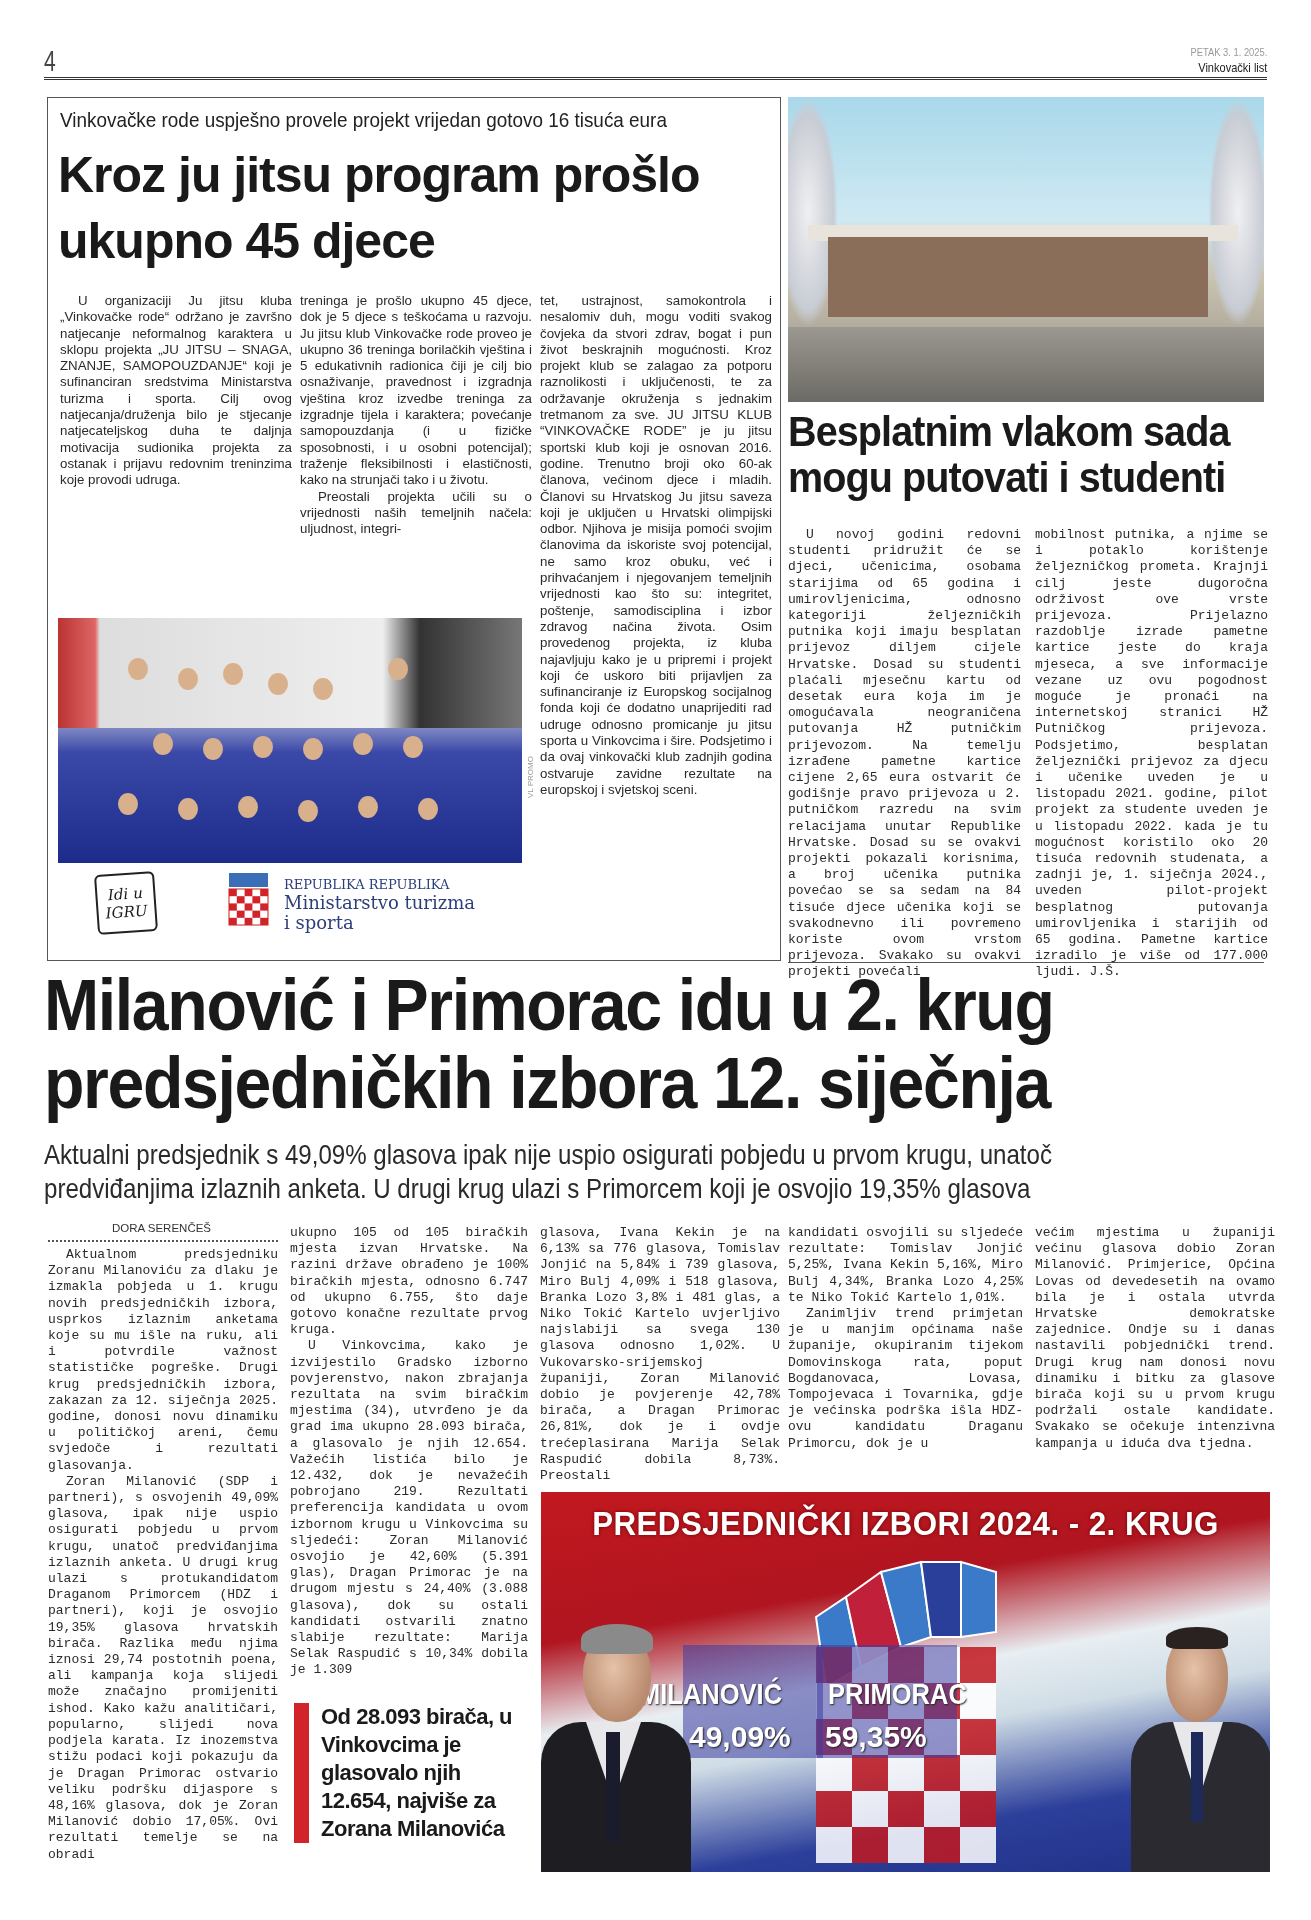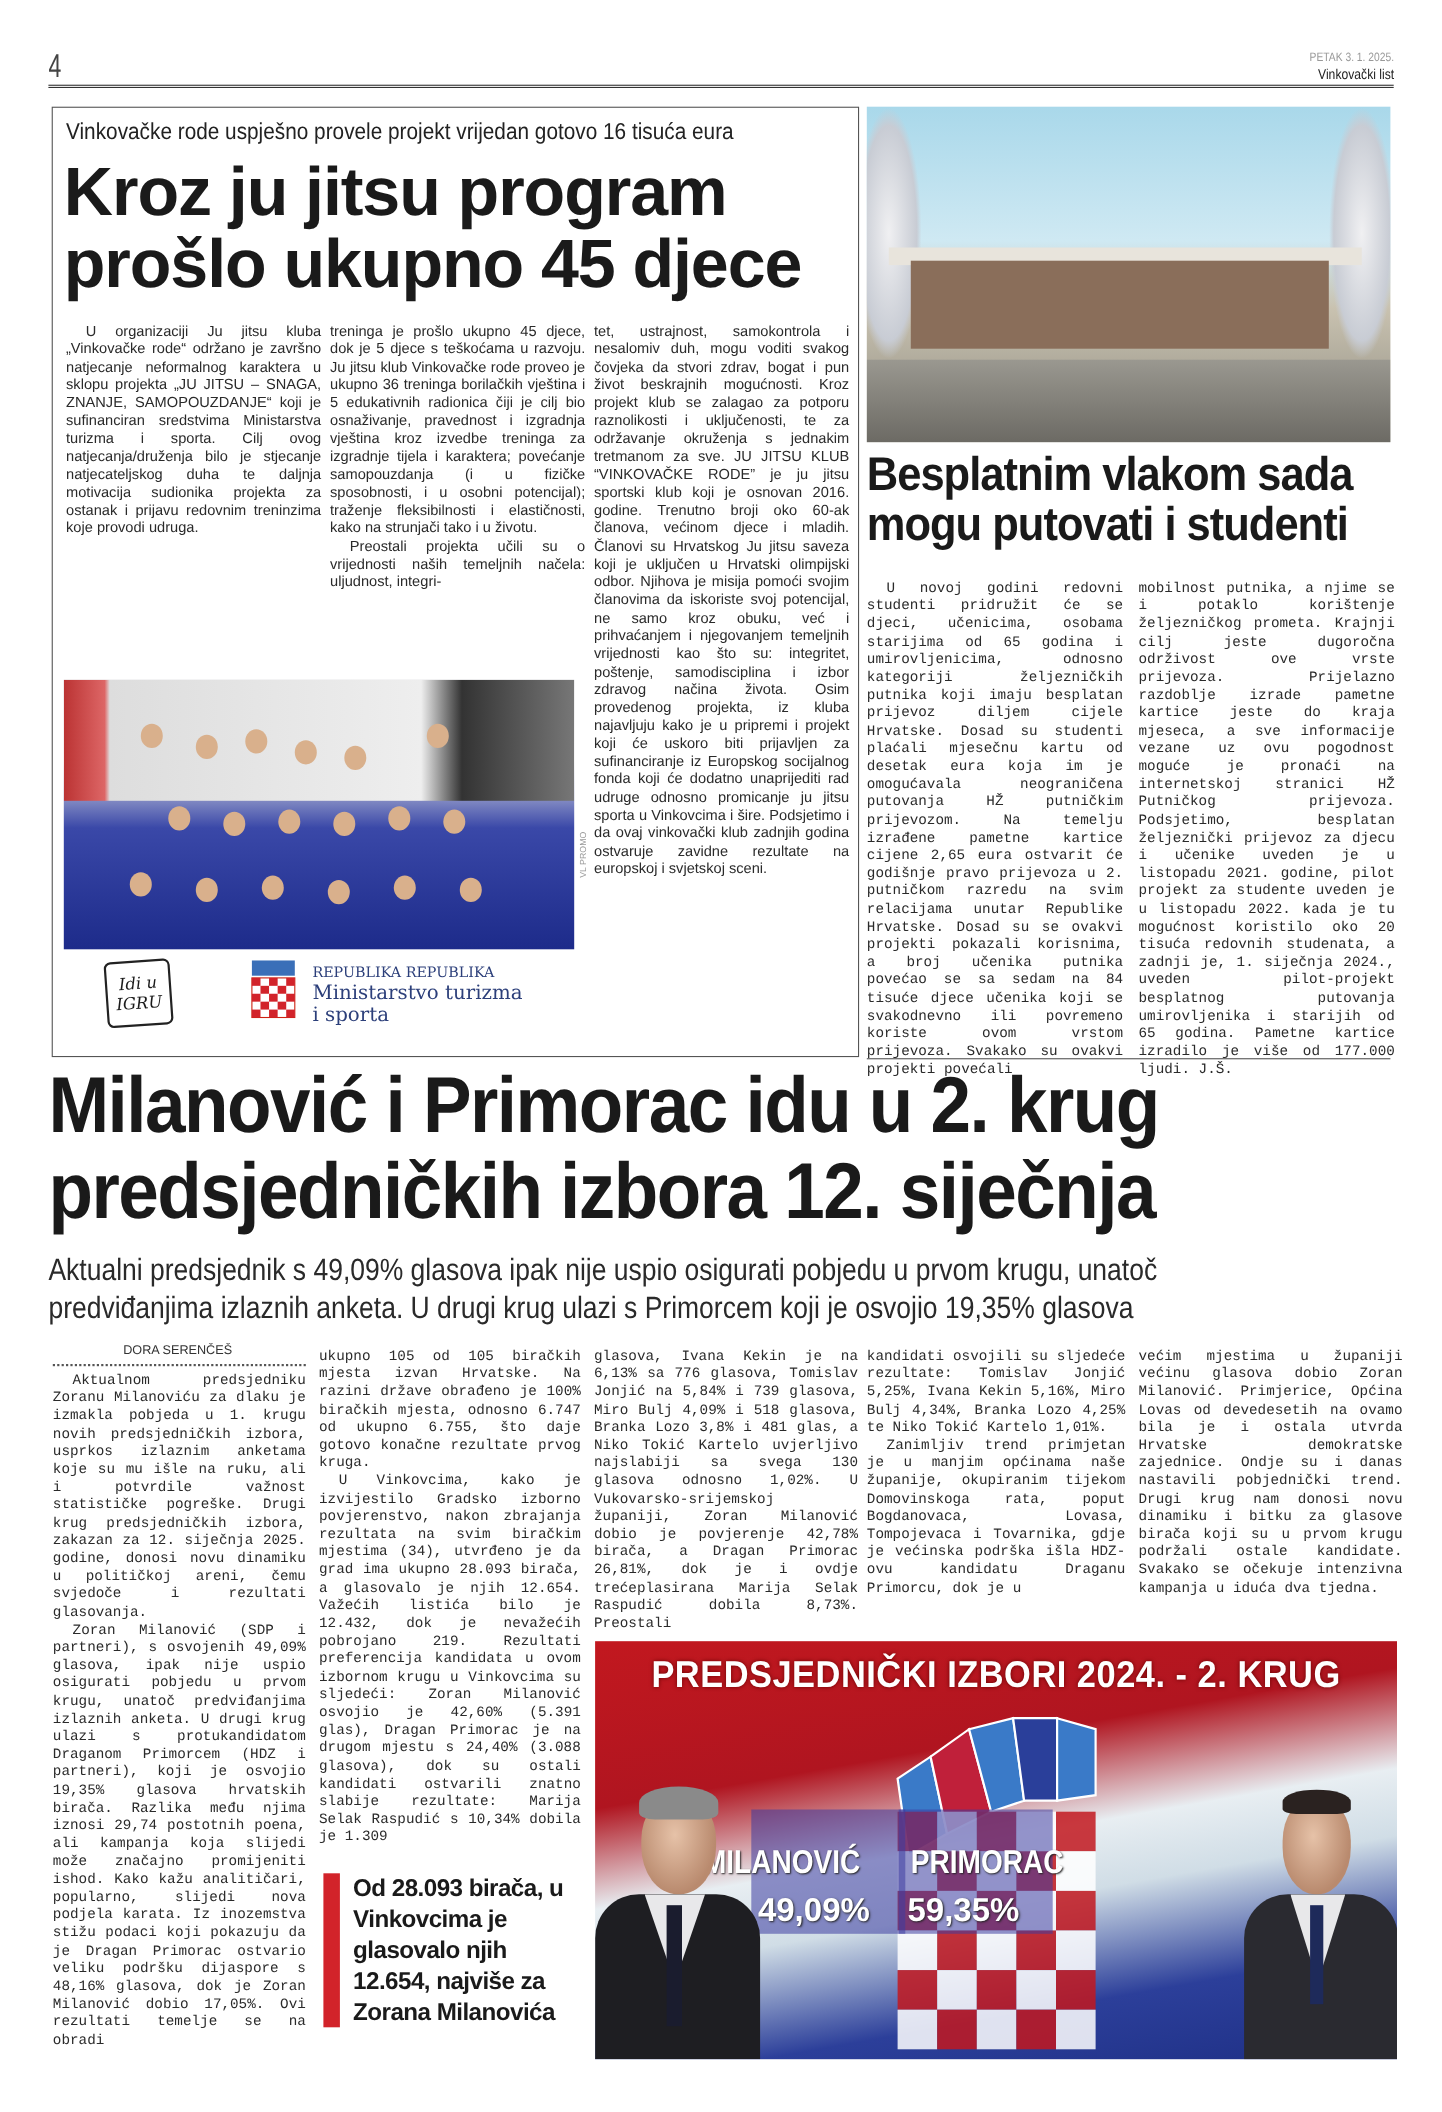--- a/index.html
+++ b/index.html
@@ -8,21 +8,21 @@
 
   
   .page-num { position: absolute; left: 44px; top: 44px; font-family: "Liberation Sans", sans-serif; font-size: 30px; font-weight: 300; color: #444; transform: scaleX(0.7); transform-origin: left; }
   .date { position: absolute; right: 44px; top: 46px; font-family: "Liberation Sans", sans-serif; font-size: 11px; color: #999; transform: scaleX(0.85); transform-origin: right; }
   .paper-name { position: absolute; right: 44px; top: 60px; font-family: "Liberation Sans", sans-serif; font-size: 13px; color: #222; transform: scaleX(0.85); transform-origin: right; }
   .header-rule { position: absolute; left: 44px; right: 44px; top: 77px; border-top: 3px double #333; }
 
   
   .jj-box { position: absolute; left: 47px; top: 97px; width: 734px; height: 864px; border: 1.5px solid #555; padding-left: 24px; }
   .jj-kicker { position: absolute; left: 12px; top: 10px; font-family: "Liberation Sans", sans-serif; font-size: 21px; color: #222; white-space: nowrap; transform: scaleX(0.9); transform-origin: left; }
-  .jj-title { position: absolute; left: 10px; top: 44px; width: 720px; font-family: "Liberation Sans", sans-serif; font-weight: 700; font-size: 62px; line-height: 66px; letter-spacing: -1px; color: #1a1a1a; }
+  .jj-title { position: absolute; left: 10px; top: 44px; width: 720px; font-family: "Liberation Sans", sans-serif; font-weight: 700; font-size: 50px; line-height: 66px; letter-spacing: -1px; color: #1a1a1a; }
   .col { position: absolute; font-family: "Liberation Sans", sans-serif; font-size: 13.3px; line-height: 16.3px; text-align: justify; hyphens: auto; color: #2a2a2a; }
   .col p { text-indent: 18px; }
   .jj-c1 { left: 12px; top: 195px; width: 232px; }
   .jj-c2 { left: 252px; top: 195px; width: 232px; }
   .jj-c3 { left: 492px; top: 195px; width: 232px; }
   .jj-photo { position: absolute; left: 10px; top: 520px; width: 464px; height: 245px; background: linear-gradient(180deg,#c8c8cc 0%, #e6e6e8 30%, #3a48a8 55%, #1d2b8a 100%); overflow: hidden; }
   .jj-photo .wall { position:absolute; left:0; top:0; width:100%; height:45%; background: linear-gradient(90deg,#b33 0%,#d66 8%,#ddd 9%,#eee 70%,#333 78%,#777 100%); }
   .jj-photo .kid { position:absolute; border-radius: 50%; background:#d9b08c; width:20px; height:22px; }
   .photo-credit { position: absolute; left: 478px; top: 700px; font-family: "Liberation Sans", sans-serif; font-size: 8px; color: #999; transform: rotate(-90deg); transform-origin: left top; white-space: nowrap; }
   .logo-idi { position: absolute; left: 48px; top: 775px; width: 60px; height: 60px; border: 2px solid #222; border-radius: 6px; font-family: "DejaVu Serif", serif; font-style: italic; font-size: 15px; line-height: 18px; text-align: center; padding-top: 10px; color: #1a1a1a; transform: rotate(-4deg); }

